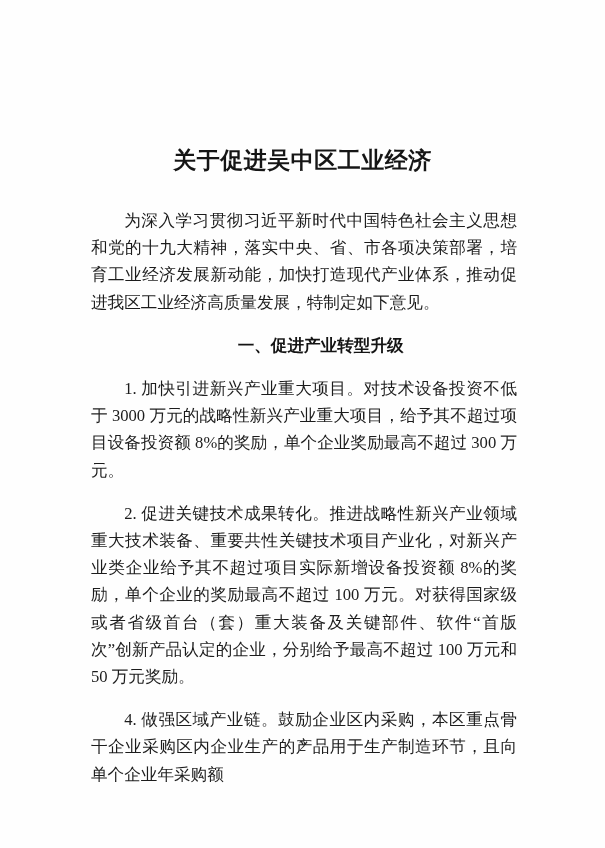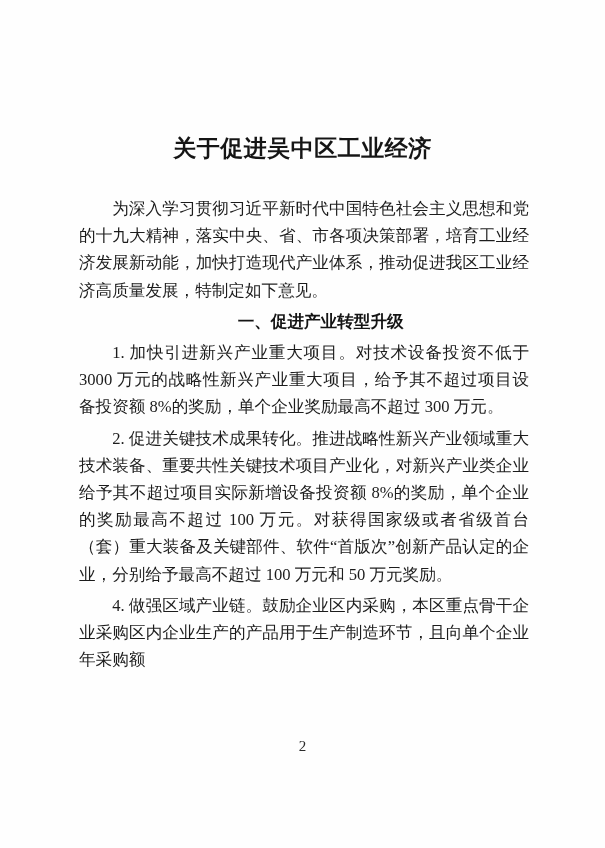--- a/index.html
+++ b/index.html
@@ -12,38 +12,38 @@
     width: 605px;
     height: 848px;
     margin: 0 auto;
     background: #fefefe;
     color: #1c1c1c;
     font-family: "Liberation Serif", "DejaVu Serif", serif;
     overflow: hidden;
     box-shadow: 0 0 6px rgba(0,0,0,0.25);
   }
   .doc-title {
-    margin: 0;
+    margin: 12px;
     padding-top: 130px;
     text-align: center;
     font-size: 23px;
     font-weight: bold;
     line-height: 38px;
     letter-spacing: 0.5px;
     color: #151515;
   }
   .doc-body {
     margin: 27px 72px 0 75px;
     font-size: 16.6px;
     line-height: 27.2px;
     text-align: justify;
     text-justify: inter-ideograph;
   }
   .doc-body p {
-    margin: 4px;
+    margin: 16px;
     text-indent: 2em;
   }
   .doc-body p.section-heading {
     font-weight: bold;
     text-align: center;
     color: #141414;
   }
   .page-number {
     position: absolute;
     left: 0;

